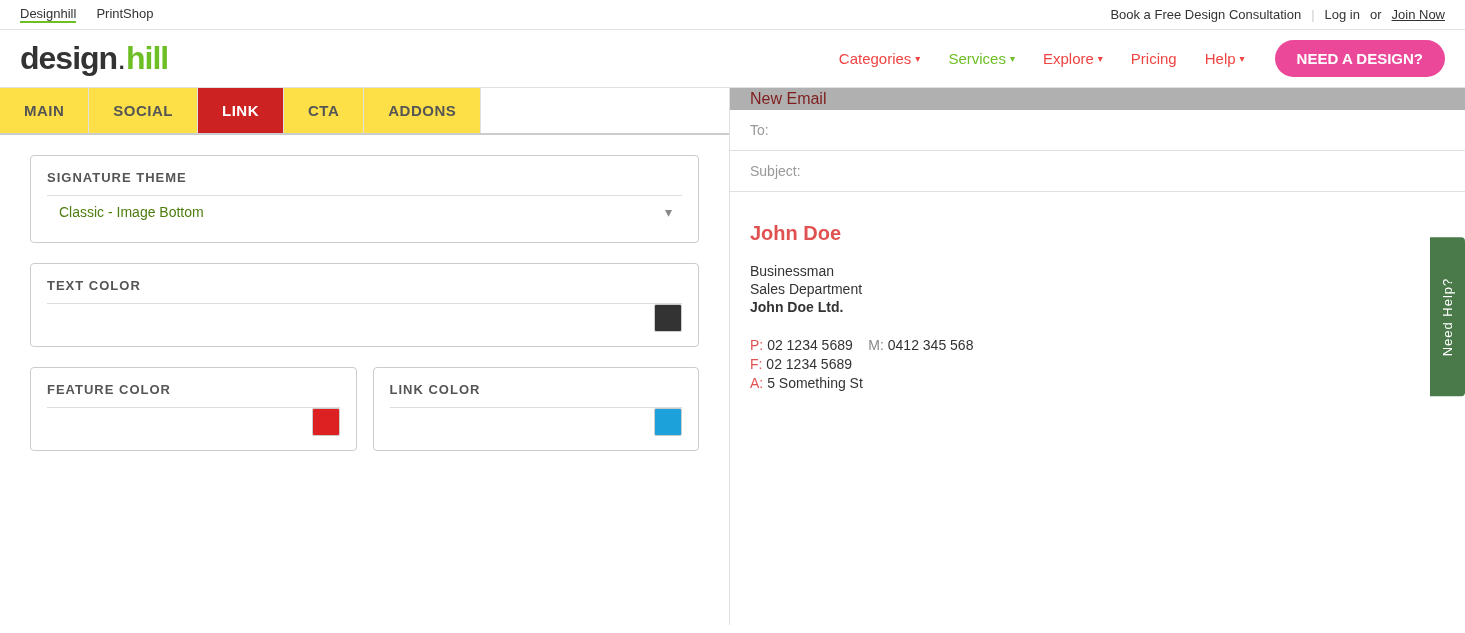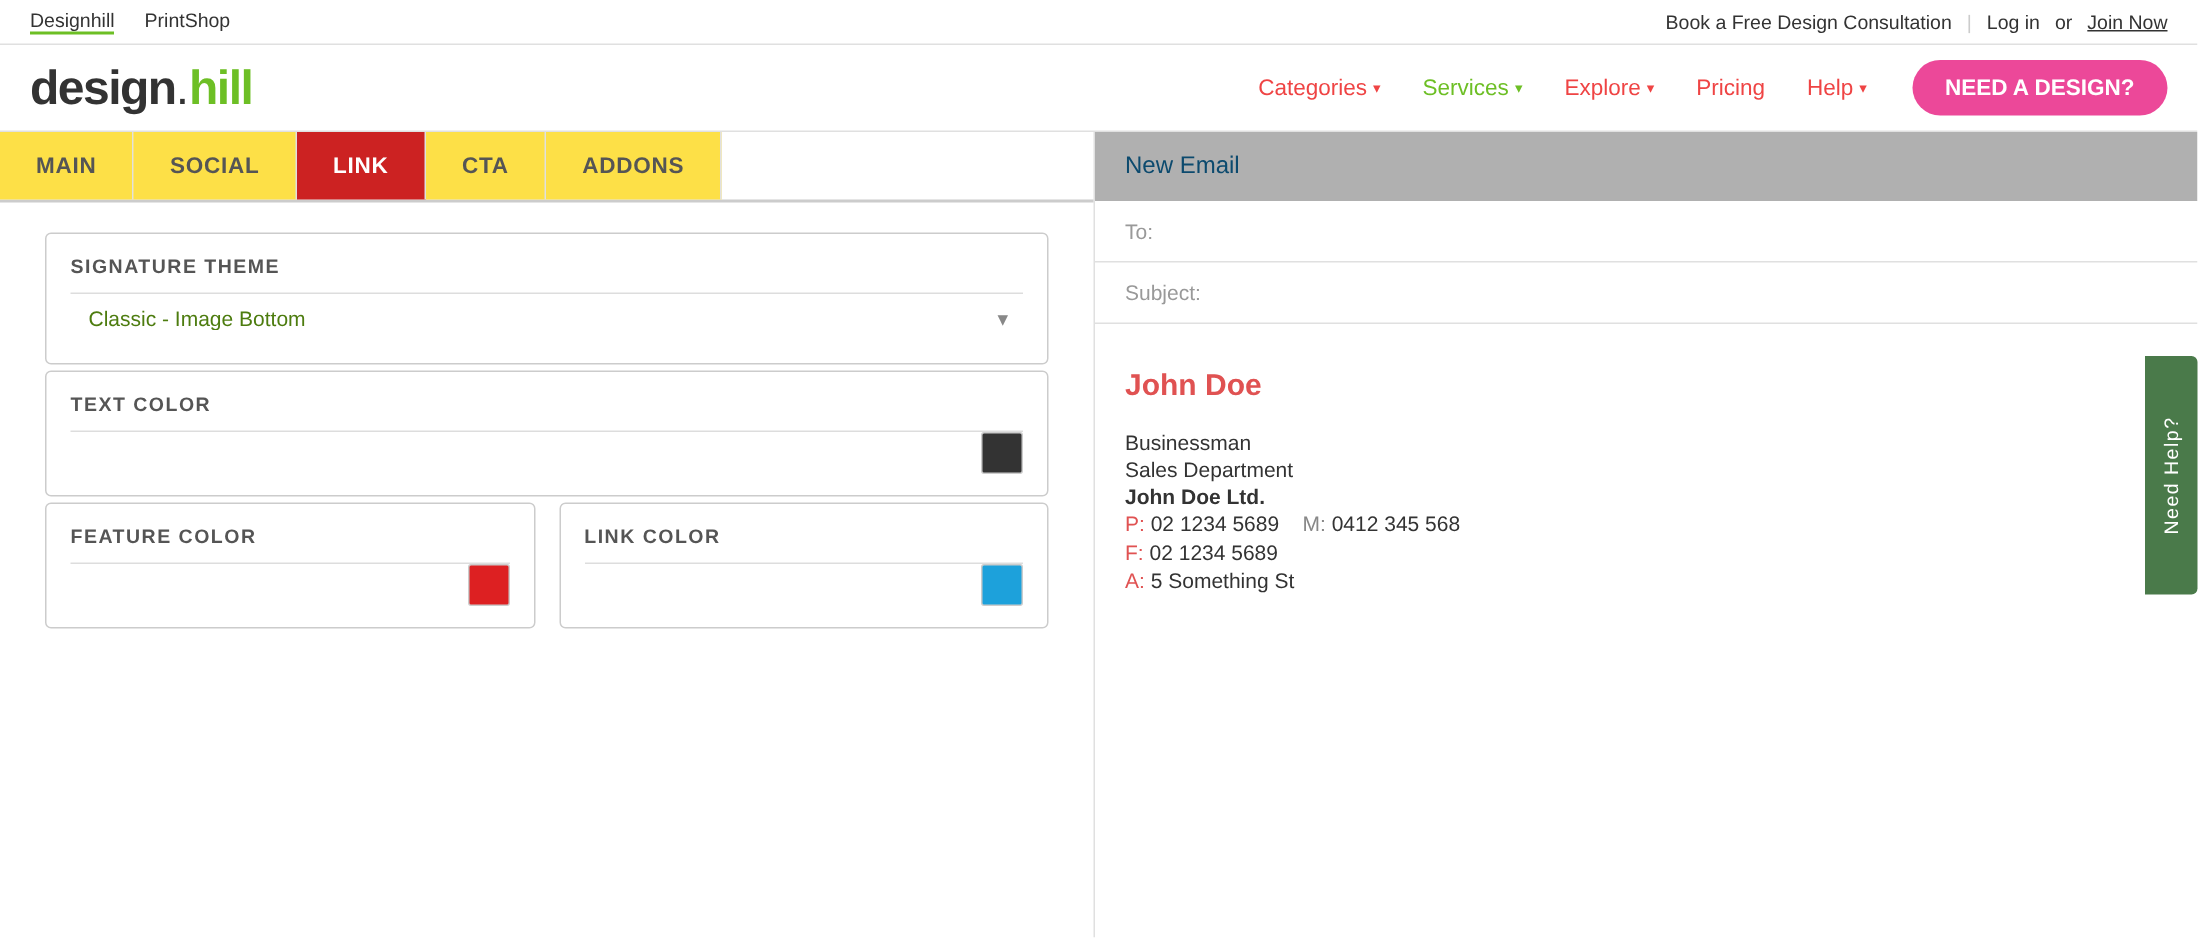--- a/index.html
+++ b/index.html
@@ -93,21 +93,21 @@
     .tab.active {
       background: #cc2222;
       color: #fff;
     }
 
     
     .style-panel {
       padding: 20px 30px;
       display: flex;
       flex-direction: column;
-      gap: 4px;
+      gap: 20px;
     }
 
     .section-box {
       border: 1px solid #ccc;
       border-radius: 4px;
       padding: 14px 16px;
     }
     .section-label {
       font-size: 13px;
       font-weight: bold;
@@ -186,23 +186,23 @@
     .email-preview {
       background: #fff;
       margin: 0;
       height: 100%;
       display: flex;
       flex-direction: column;
     }
 
     .email-header {
       background: #b0b0b0;
-      padding: 14px 20px;
+      padding: 2px 20px;
       font-size: 16px;
-      color: #0c4a6e;
+      color: #7f1d1d;
       font-weight: normal;
     }
 
     .email-field {
       padding: 12px 20px;
       border-bottom: 1px solid #e0e0e0;
       font-size: 14px;
       color: #999;
     }
 
@@ -224,21 +224,21 @@
     }
     .sig-dept {
       font-size: 14px;
       color: #333;
       margin-bottom: 2px;
     }
     .sig-company {
       font-size: 14px;
       font-weight: bold;
       color: #333;
-      margin-bottom: 2px;
+      margin-bottom: 22px;
     }
     .sig-contact {
       font-size: 14px;
       color: #333;
       margin-bottom: 3px;
     }
     .sig-contact .label { color: #e05252; }
     .sig-contact .mobile-label { color: #888; }
     .sig-contact .mobile-val { color: #333; }
     .sig-address {

